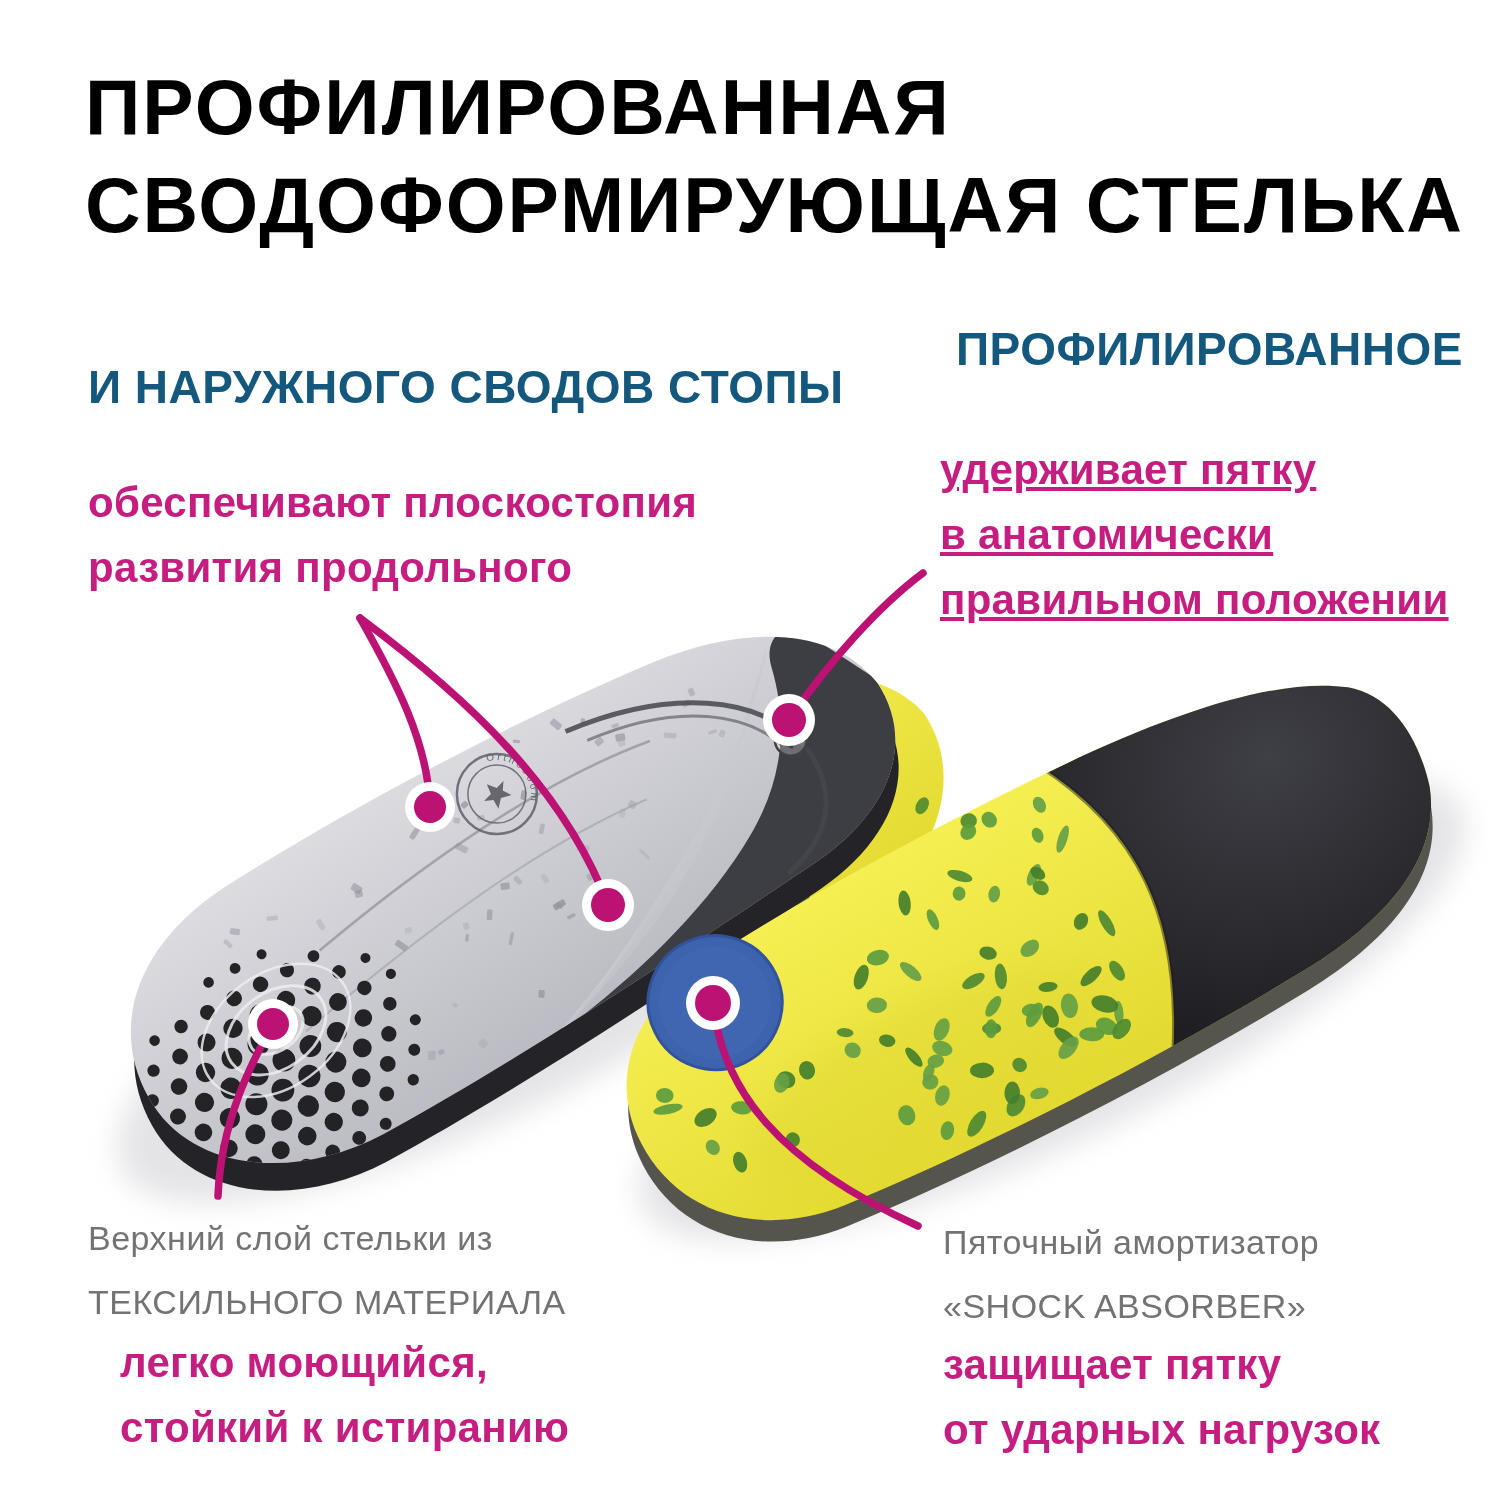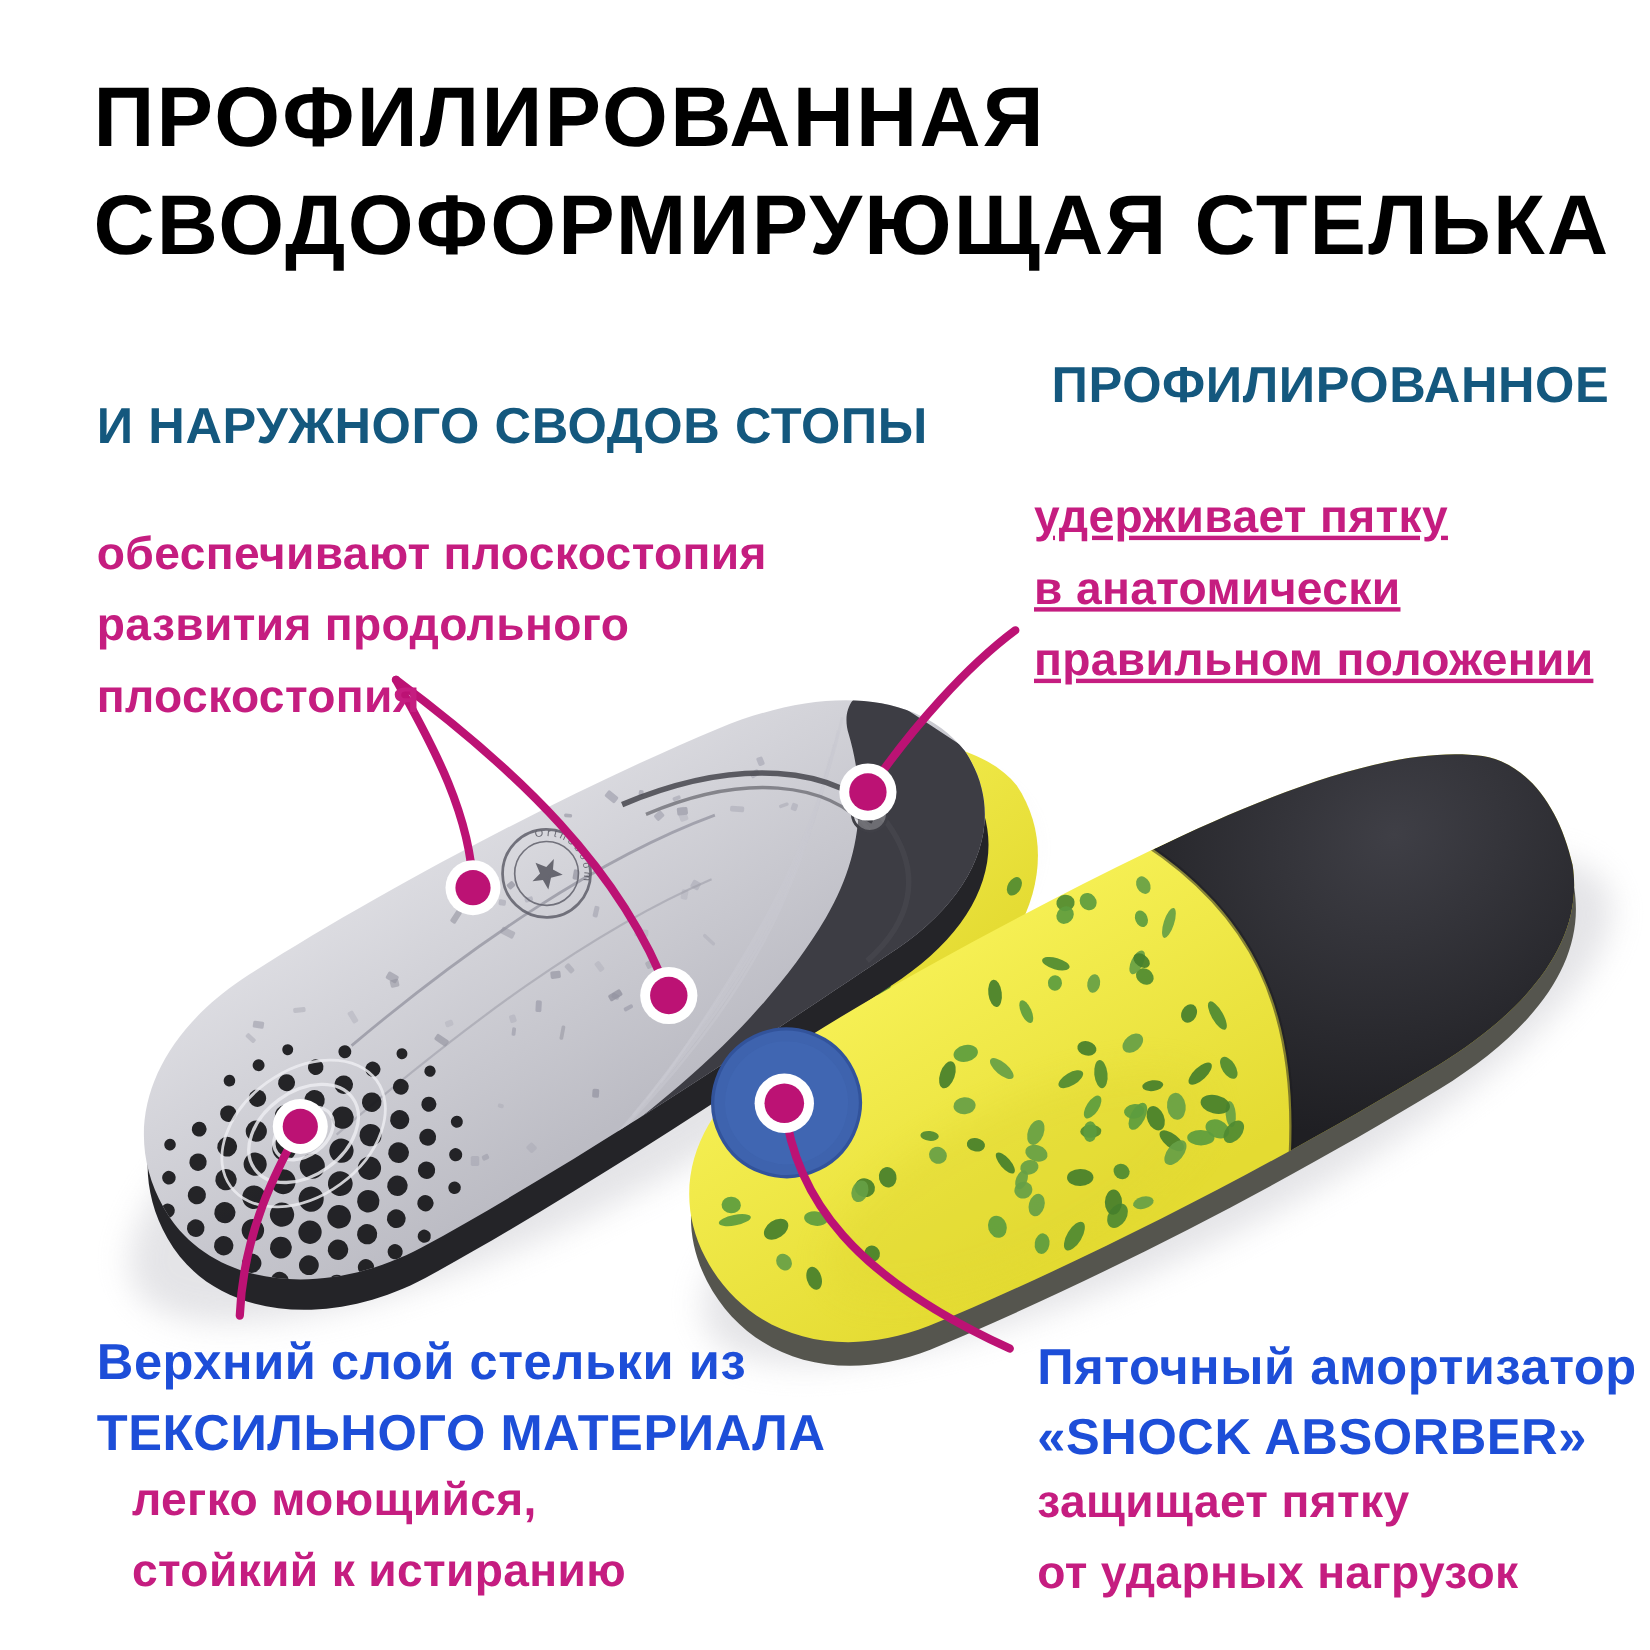--- a/index.html
+++ b/index.html
@@ -2,21 +2,21 @@
 <html><head>
 <meta charset="utf-8">
 <style>
   html,body{margin:0;padding:0;background:#ffffff;}
   .canvas{position:relative;width:1500px;height:1500px;background:#ffffff;overflow:hidden;
           font-family:"Liberation Sans", sans-serif;}
   svg.art{position:absolute;left:0;top:0;}
   .block{position:absolute;white-space:nowrap;}
   .title{font-size:77px;font-weight:700;letter-spacing:2px;line-height:98px;color:#000000;}
   .h-blue{font-size:46px;font-weight:700;line-height:62px;color:#14587E;letter-spacing:0.5px;}
-  .h-blue-bottom{font-size:46px;font-weight:700;line-height:64px;color:#1d4ed8;letter-spacing:0.5px;}
+  .h-blue-bottom{font-size:34px;font-weight:400;line-height:64px;color:#737373;letter-spacing:0.5px;}
   .p-pink{font-size:42px;font-weight:700;line-height:65px;color:#C51D80;letter-spacing:0.3px;}
 </style>
 </head>
 <body>
 
 <div class="canvas">
 
   <svg class="art" width="1500" height="1500" viewBox="0 0 1500 1500">
     <defs>
       <linearGradient id="greyGrad" x1="0" y1="0" x2="0.25" y2="1">
@@ -358,21 +358,20 @@
     <span style="display:block">ПРОФИЛИРОВАННАЯ</span>
     <span style="display:block">СВОДОФОРМИРУЮЩАЯ СТЕЛЬКА</span>
   </h1>
 
   <div class="block h-blue" style="left:88px;top:356px;">
     <div>И НАРУЖНОГО СВОДОВ СТОПЫ</div>
   </div>
   <div class="block p-pink" style="left:88px;top:470px;">
     <div>обеспечивают плоскостопия</div>
     <div>развития продольного</div>
-    <div>плоскостопия</div>
   </div>
 
   <div class="block h-blue" style="left:940px;top:318px;margin-left:16px;">
     <div>ПРОФИЛИРОВАННОЕ</div>
   </div>
   <div class="block p-pink" style="left:940px;top:437px;text-decoration:underline;">
     <div>удерживает пятку</div>
     <div>в анатомически</div>
     <div>правильном положении</div>
   </div>

